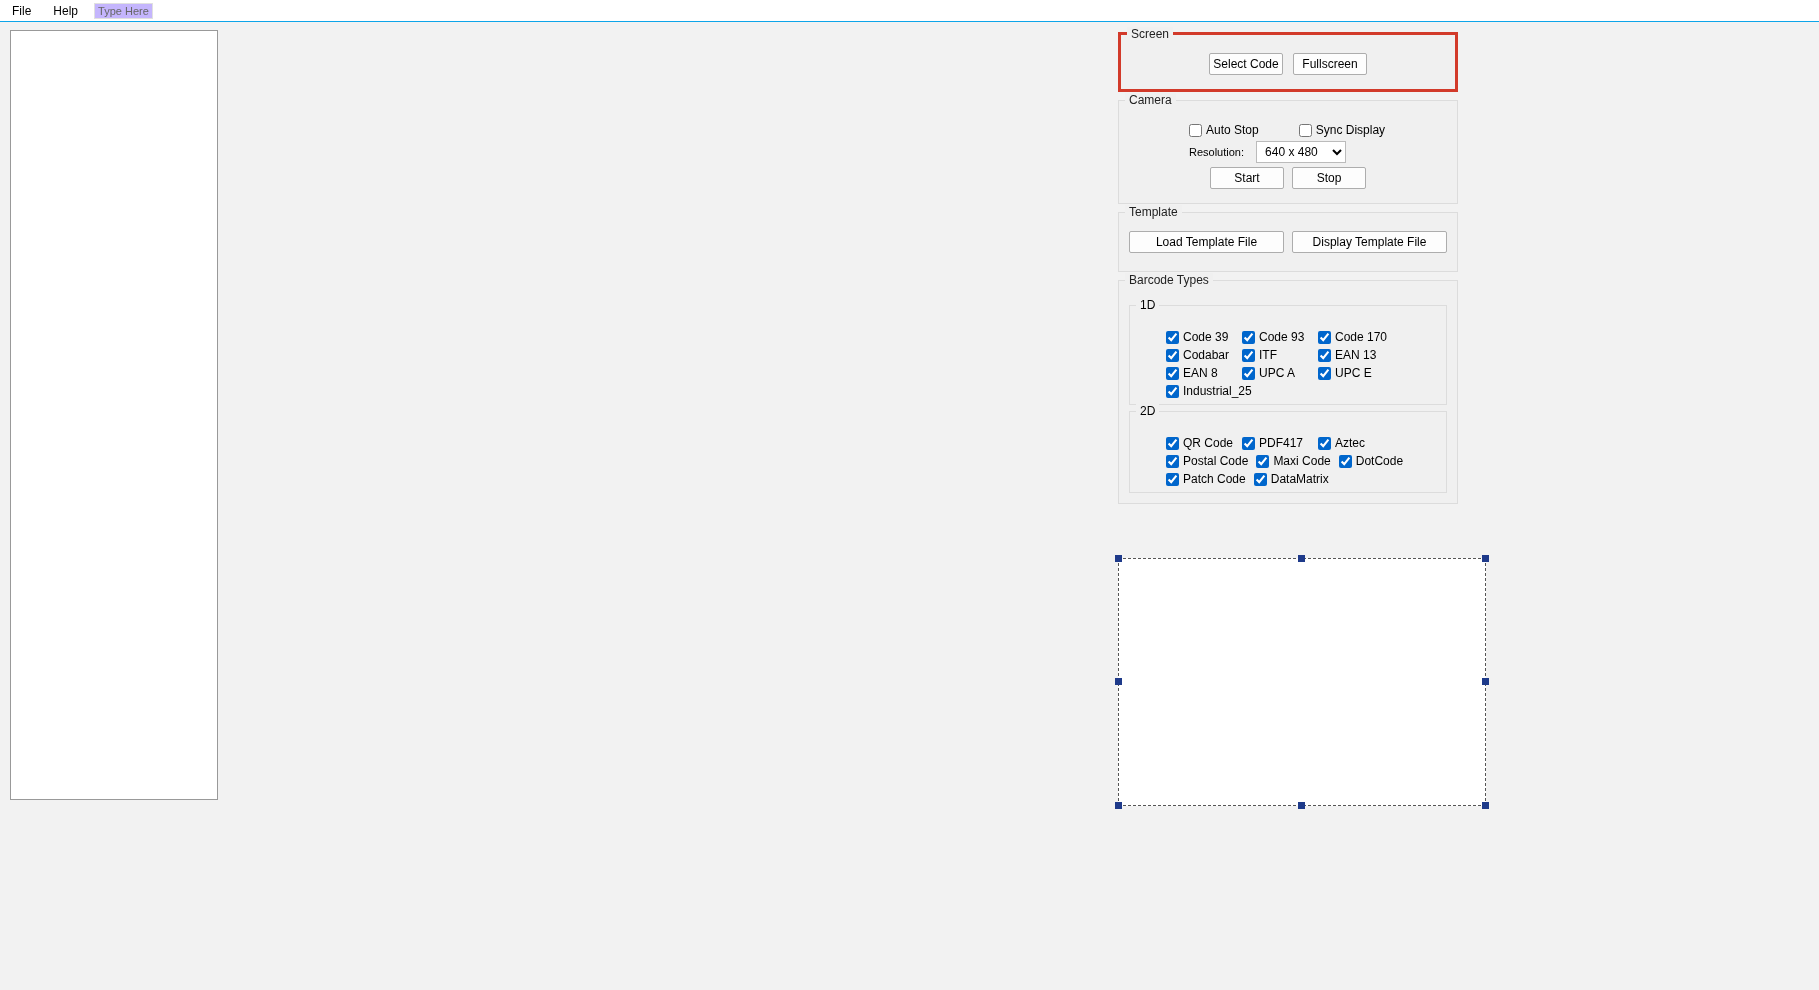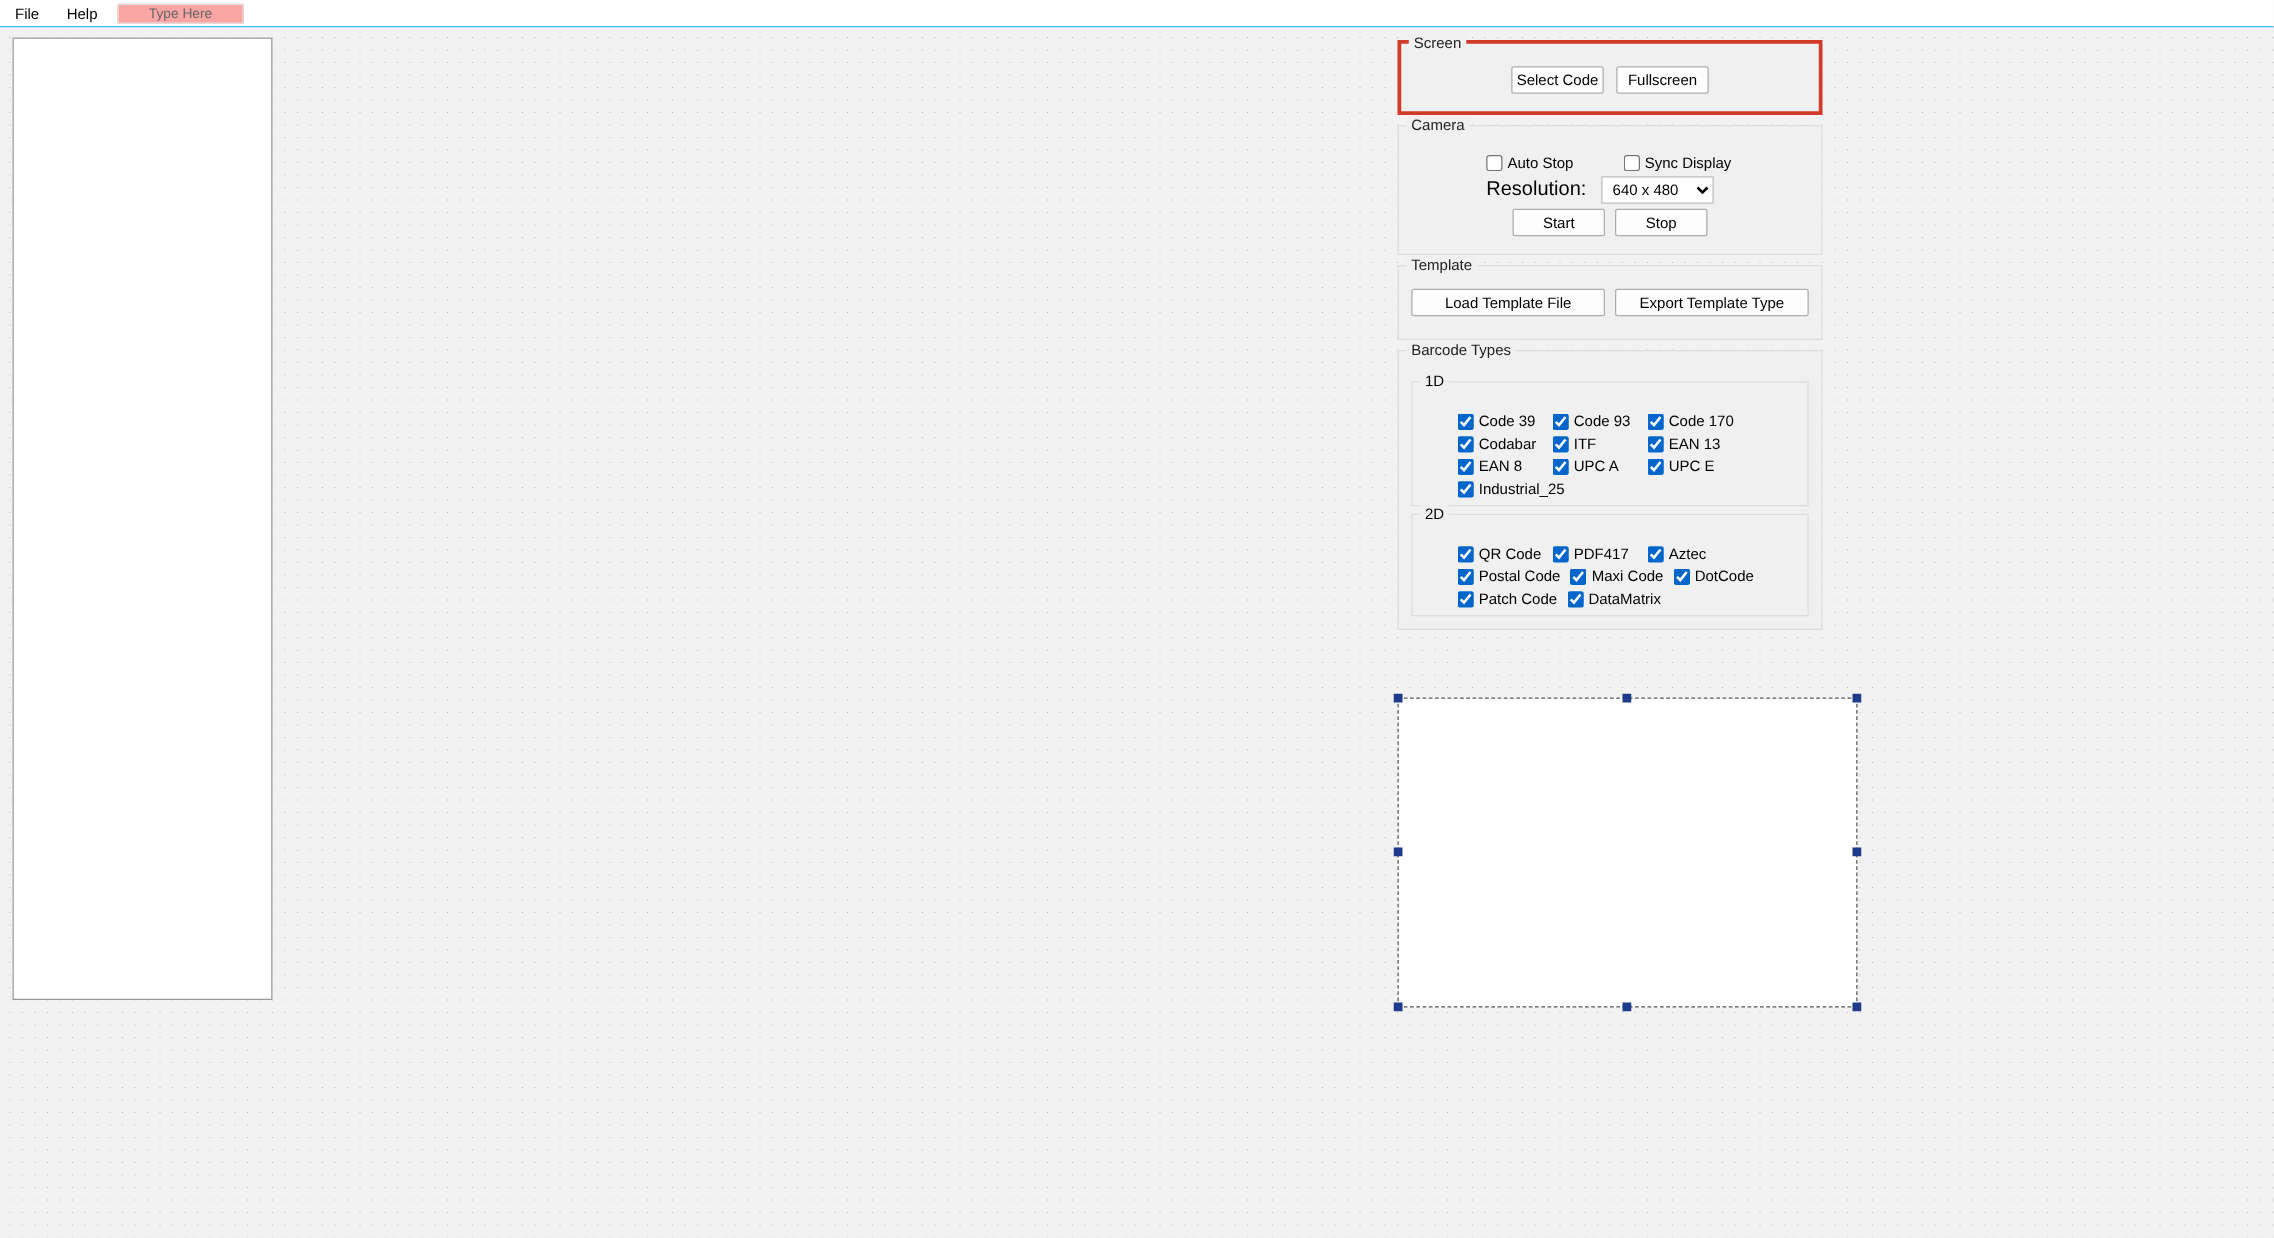--- a/index.html
+++ b/index.html
@@ -19,23 +19,23 @@
   align-items: center;
   padding: 0 6px;
   gap: 10px;
   border-bottom: 1px solid #0ea5e9;
 }
 .menubar .menu-item {
   padding: 2px 6px;
   cursor: default;
 }
 .menubar .type-here {
-  background: #fca5a5;
+  background: #c4b5fd;
   border: 1px solid #e0e0e0;
-  padding: 1px 24px;
+  padding: 1px 3px;
   color: #666;
   font-size: 11px;
 }
 .design-surface {
   position: absolute;
   top: 22px; left: 0; right: 0; bottom: 0;
   background-color: #f2f2f2;
   background-image: radial-gradient(#b8b8b8 0.6px, transparent 0.6px);
   background-size: 10px 10px;
   background-position: 3px 3px;
@@ -88,21 +88,21 @@
 .chk {
   display: flex; align-items: flex-end; gap: 4px;
   font-size: 12px;
   min-width: 68px;
 }
 .chk input[type=checkbox] {
   width: 13px; height: 13px;
   accent-color: #0066cc;
   margin: 0;
 }
-.lbl { font-size: 16px; }
+.lbl { font-size: 11px; }
 select.res {
   width: 90px; height: 22px;
   border: 1px solid #bbb;
   background: #fff;
   font-size: 12px;
   padding-left: 4px;
 }
 .template-btns { display: flex; gap: 8px; justify-content: center; margin-bottom: 8px; }
 .template-btns .btn { flex: 1; }
 textarea.tpl {
@@ -196,21 +196,21 @@
       <div class="row cam-row3">
         <span class="btn">Start</span>
         <span class="btn">Stop</span>
       </div>
     </div>
 
     <div class="groupbox">
       <div class="groupbox-title">Template</div>
       <div class="template-btns">
         <span class="btn">Load Template File</span>
-        <span class="btn">Export Template Type</span>
+        <span class="btn">Display Template File</span>
       </div>
     </div>
 
     <div class="groupbox">
       <div class="groupbox-title">Barcode Types</div>
 
       <div class="subgroup">
         <div class="subgroup-title">1D</div>
         <div class="chk-grid" id="grid-1d">
             <label class="chk">

